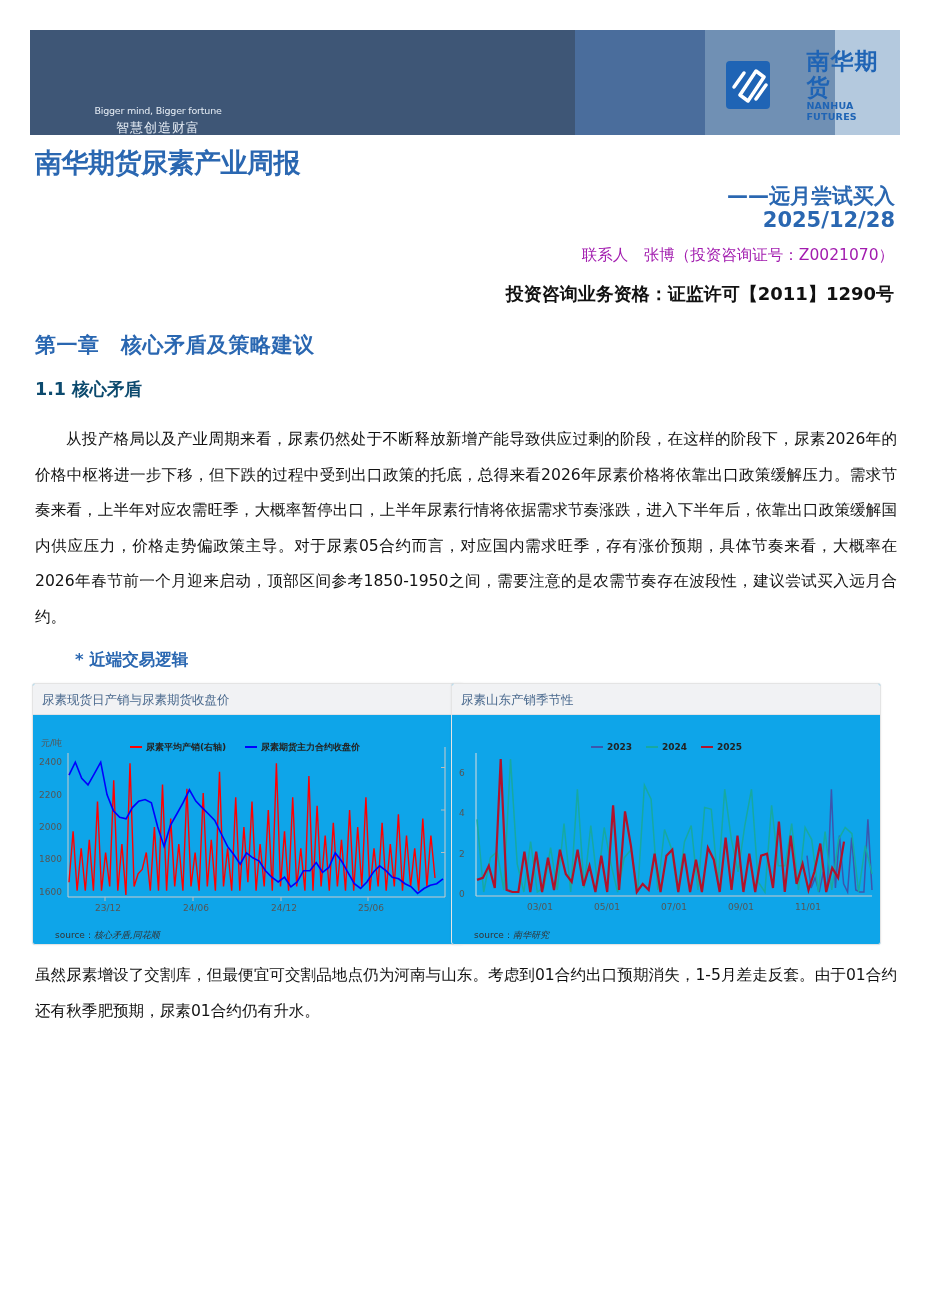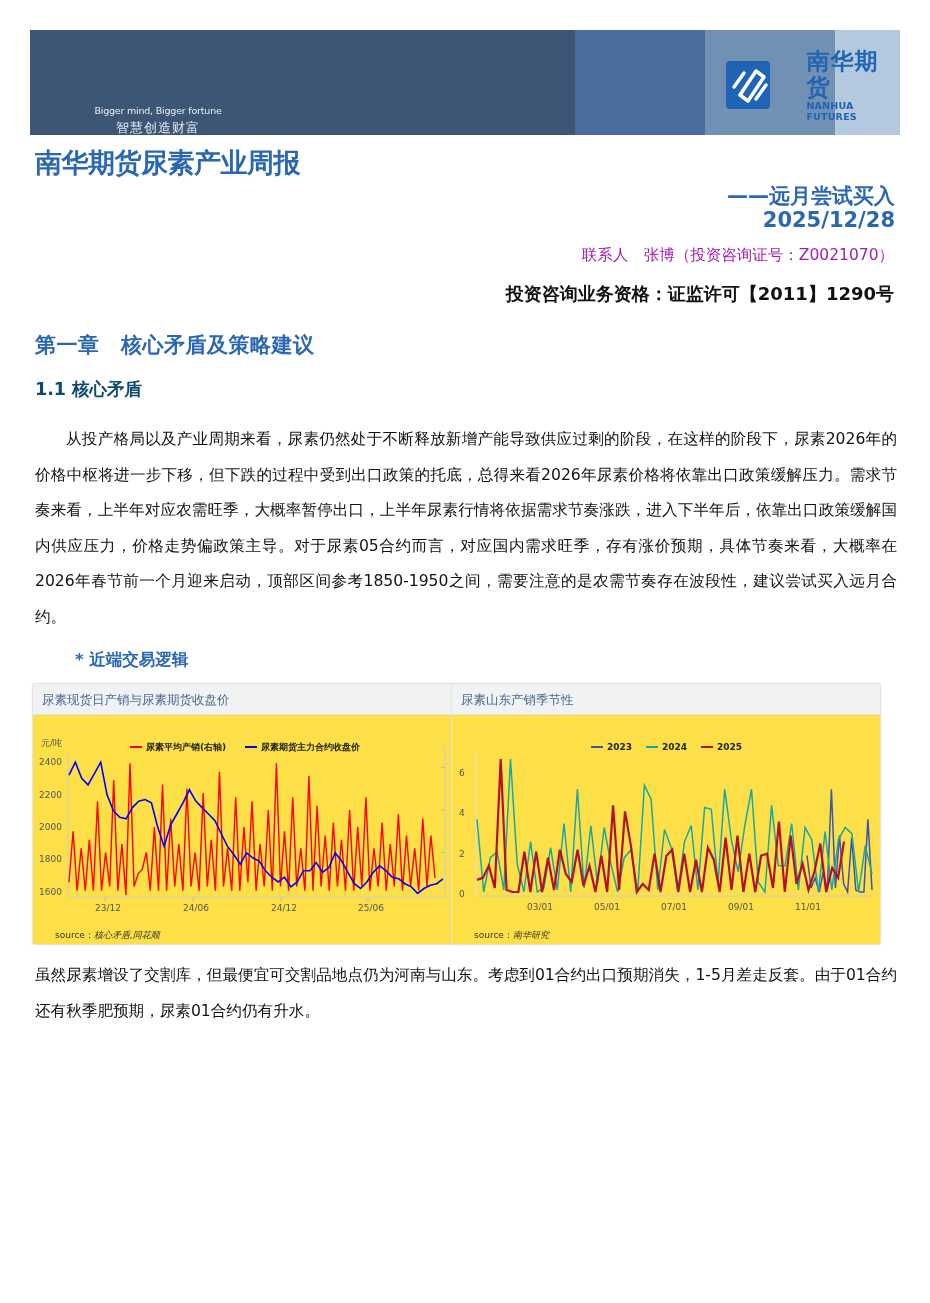--- a/index.html
+++ b/index.html
@@ -28,21 +28,21 @@
 
   .chapter { position: absolute; left: 35px; top: 331px; font-size: 21px; font-weight: bold; color: #2a67b1; letter-spacing: 0.5px; }
   .section { position: absolute; left: 35px; top: 377px; font-size: 17.5px; font-weight: bold; color: #0c4a6e; }
 
   .para { position: absolute; left: 35px; width: 862px; font-size: 15.6px; line-height: 35.5px; color: #111; text-align: justify; }
   .para1 { top: 422px; text-indent: 31px; }
   .para2 { top: 958px; }
 
   .logic { position: absolute; left: 35px; top: 649px; font-size: 16.5px; font-weight: bold; color: #2a67b1; margin-left: 40px; }
 
-  .card { position: absolute; top: 683px; height: 262px; background: #fde047; border: 1px solid #e4e4e4; border-radius: 3px; box-shadow: 0 0 2px rgba(0,0,0,0.08); overflow: hidden; }
+  .card { position: absolute; top: 683px; height: 262px; background: #0ea5e9; border: 1px solid #e4e4e4; border-radius: 3px; box-shadow: 0 0 2px rgba(0,0,0,0.08); overflow: hidden; }
   .card1 { left: 32px; width: 432px; }
   .card2 { left: 451px; width: 430px; }
   .card-head { height: 31px; background: #f1f2f4; border-bottom: 1px solid #dfe2e6; padding-left: 9px; line-height: 31px; font-size: 12.5px; color: #4b6a8e; }
   .card svg.chart { position: absolute; left: 0; top: 31px; }
   .source { position: absolute; left: 22px; top: 245px; font-size: 9px; color: #333; }
   .source i { font-style: italic; }
   .tick { font-size: 9px; fill: #555; font-family: "DejaVu Sans", sans-serif; }
   .legend-t { font-size: 9px; fill: #222; font-weight: bold; font-family: "DejaVu Sans", sans-serif; }
 </style>
 </head>

